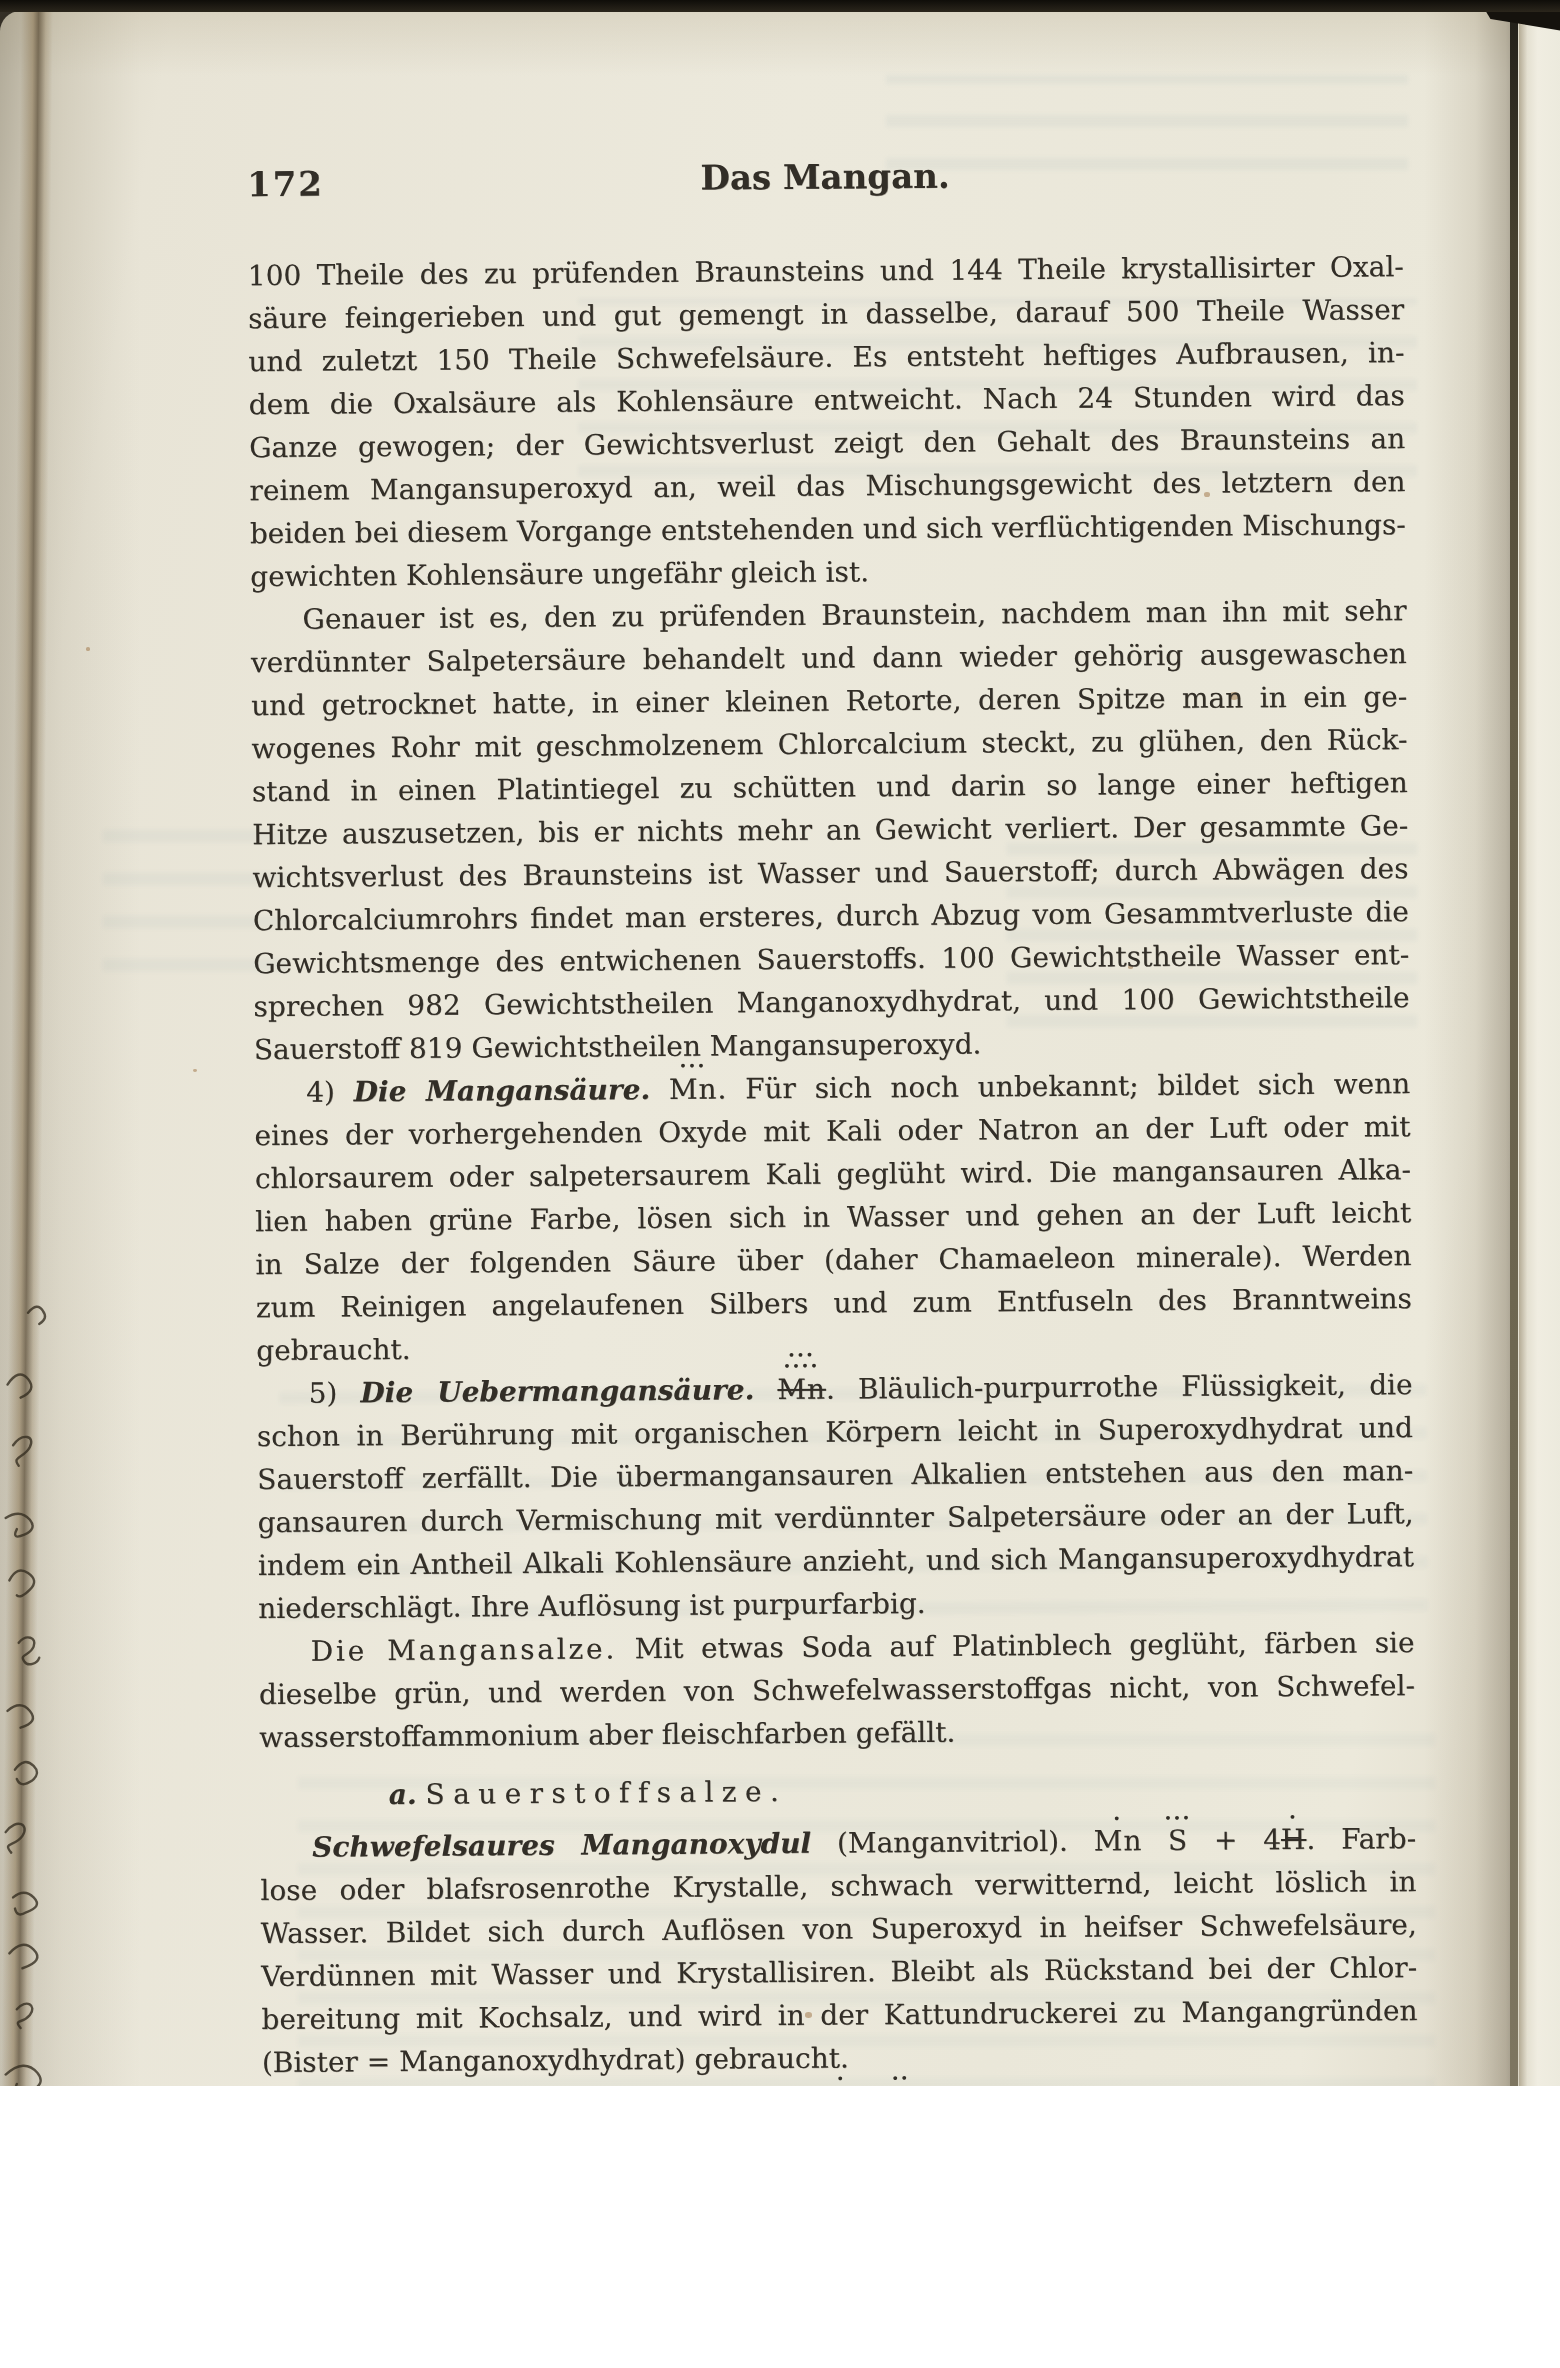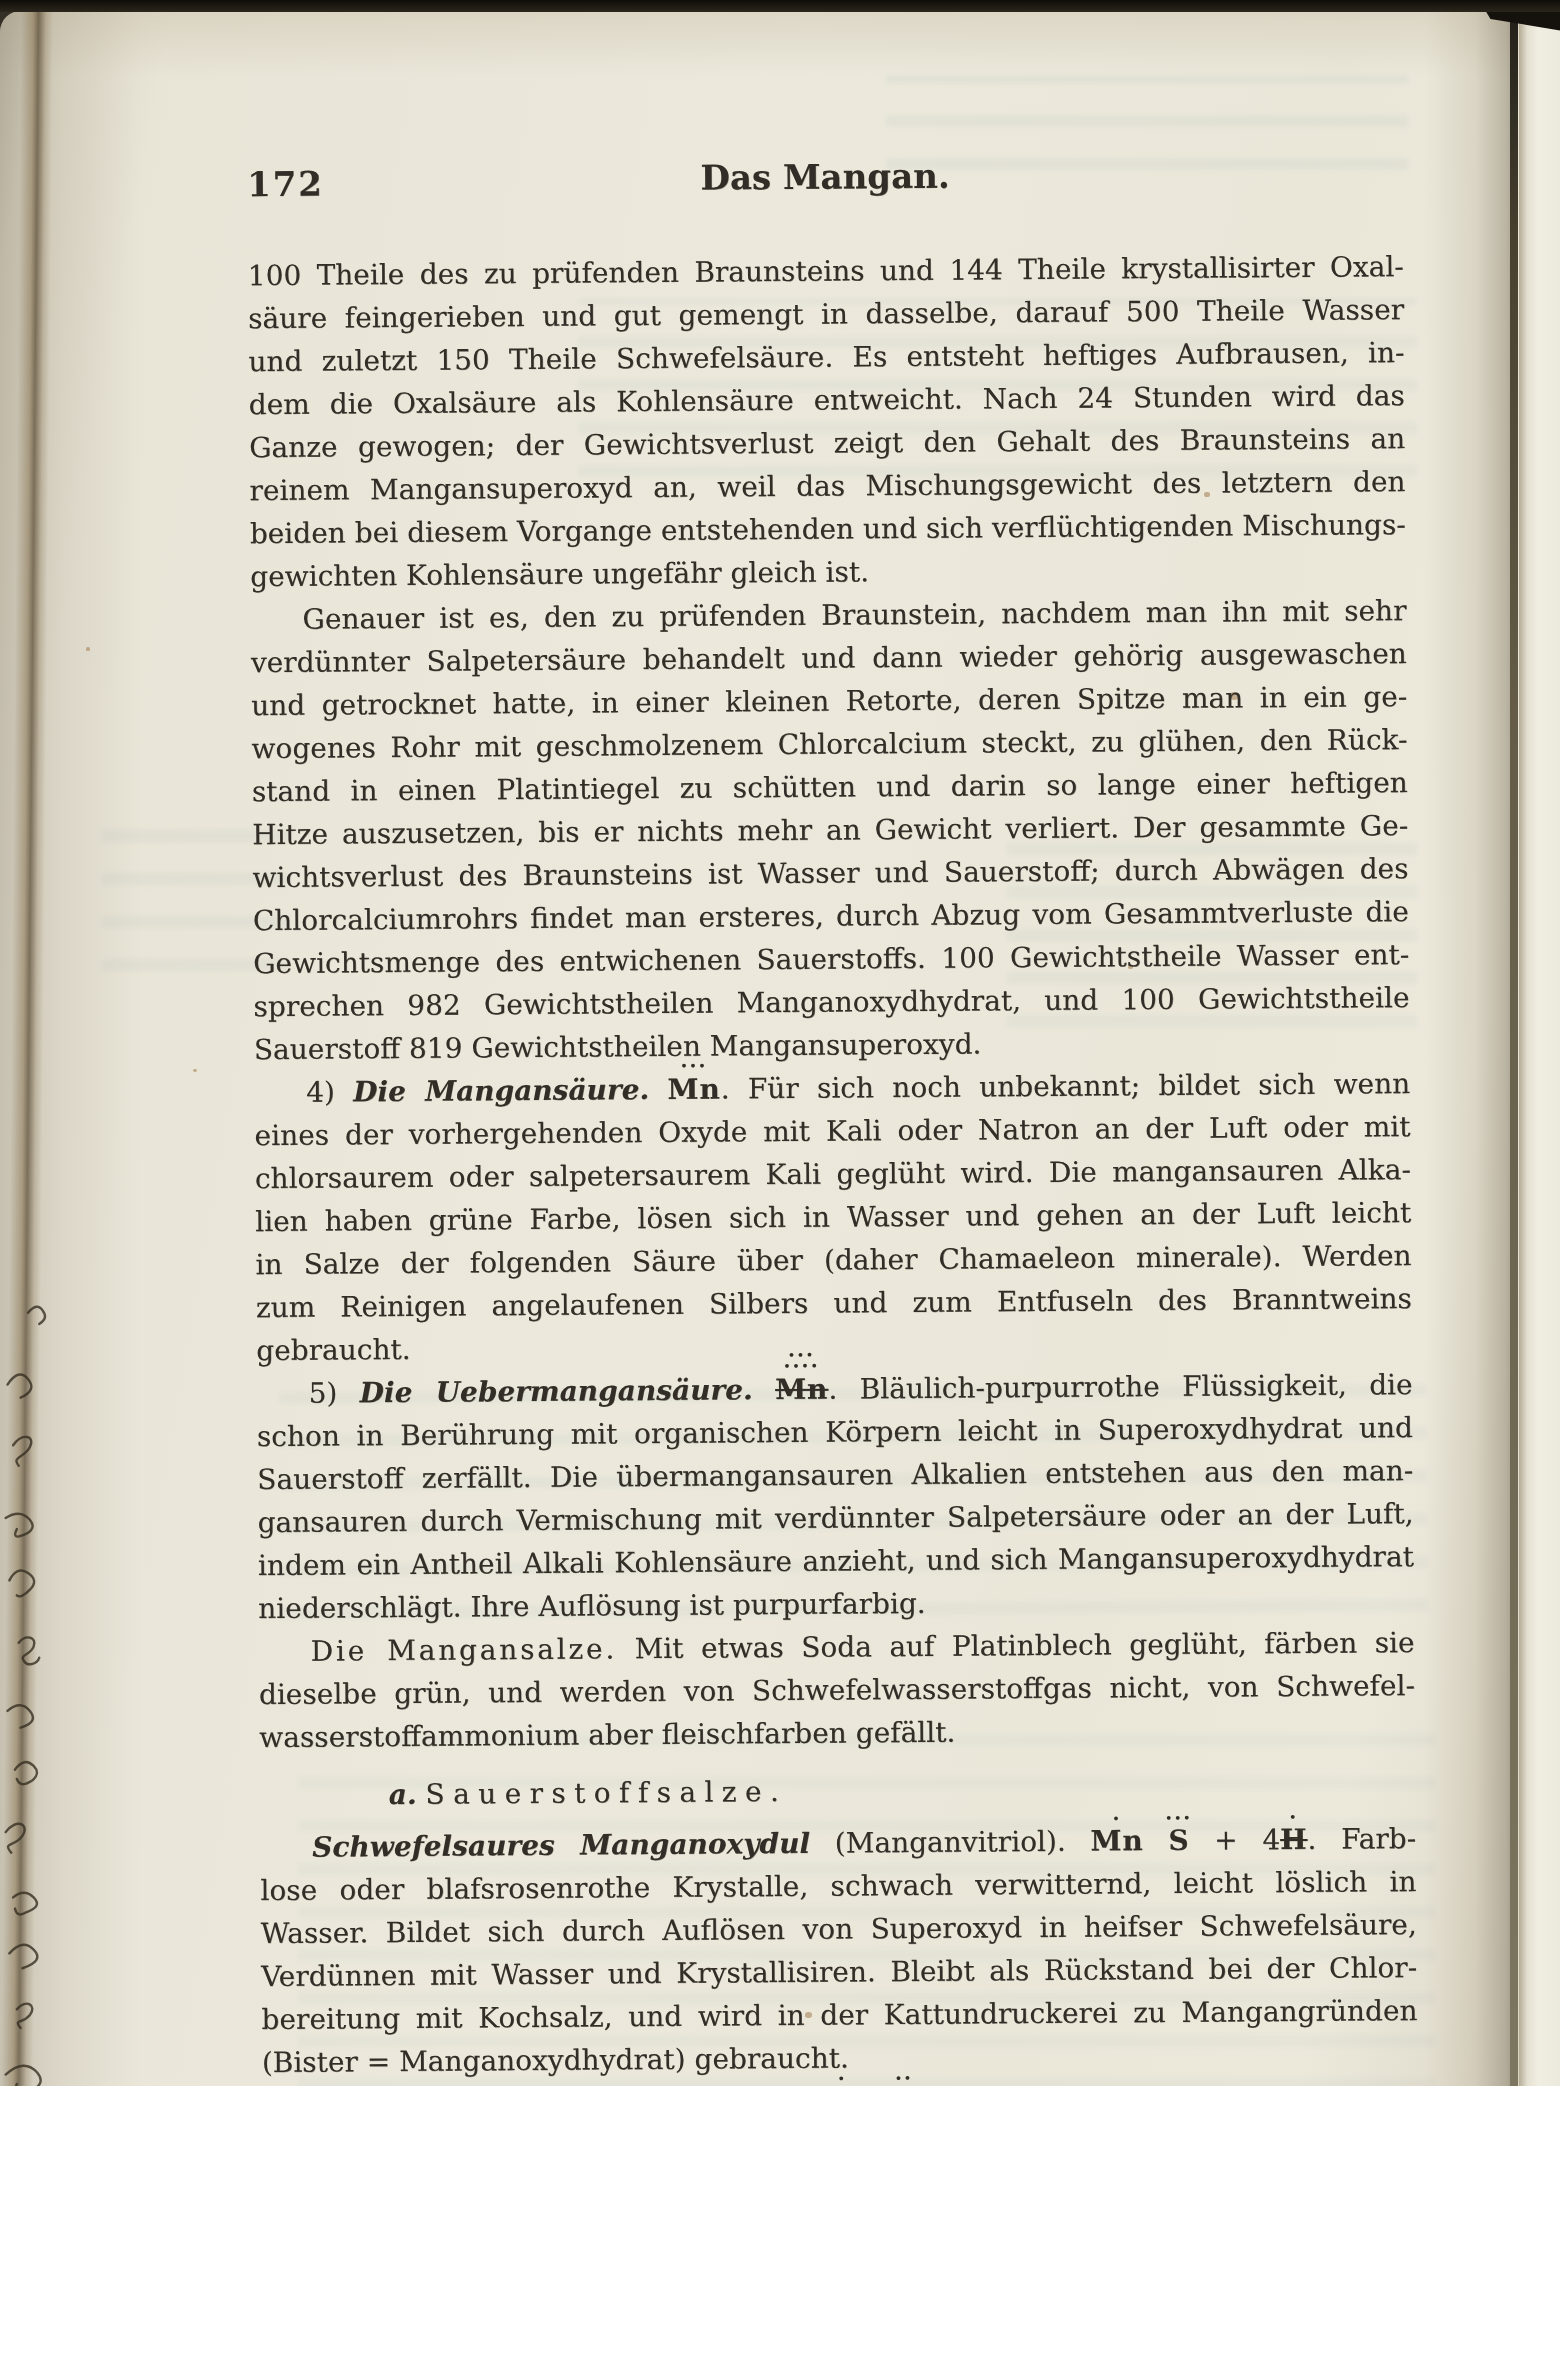--- a/index.html
+++ b/index.html
@@ -96,21 +96,21 @@
   .line.ind { padding-left: 52px; }
   .it { font-style: italic; font-weight: 700; }
   .sperr { letter-spacing: 2.8px; }
   .subheading {
     height: 43px; line-height: 43px; margin-top: 15px; margin-bottom: 9.3px;
     padding-left: 129px; font-size: 28px;
   }
   .subheading .sp { letter-spacing: 8.4px; }
   
   .chem { position: relative; display: inline-block; white-space: nowrap; }
-  .chem .sym { letter-spacing: 0.9px; font-weight: bold; }
+  .chem .sym { letter-spacing: 0.9px; }
   .chem.barred .sym { text-decoration: line-through; }
   .chem .d1, .chem .d2 {
     position: absolute; left: 50%; transform: translateX(-50%);
     top: -5.6px; font-size: 20.5px; line-height: 9.3px; letter-spacing: 1.9px;
     font-weight: 700; text-shadow: none; white-space: nowrap;
   }
   .chem .d2 { top: -17px; }
   
   .hand { position: absolute; pointer-events: none; }
 </style>

